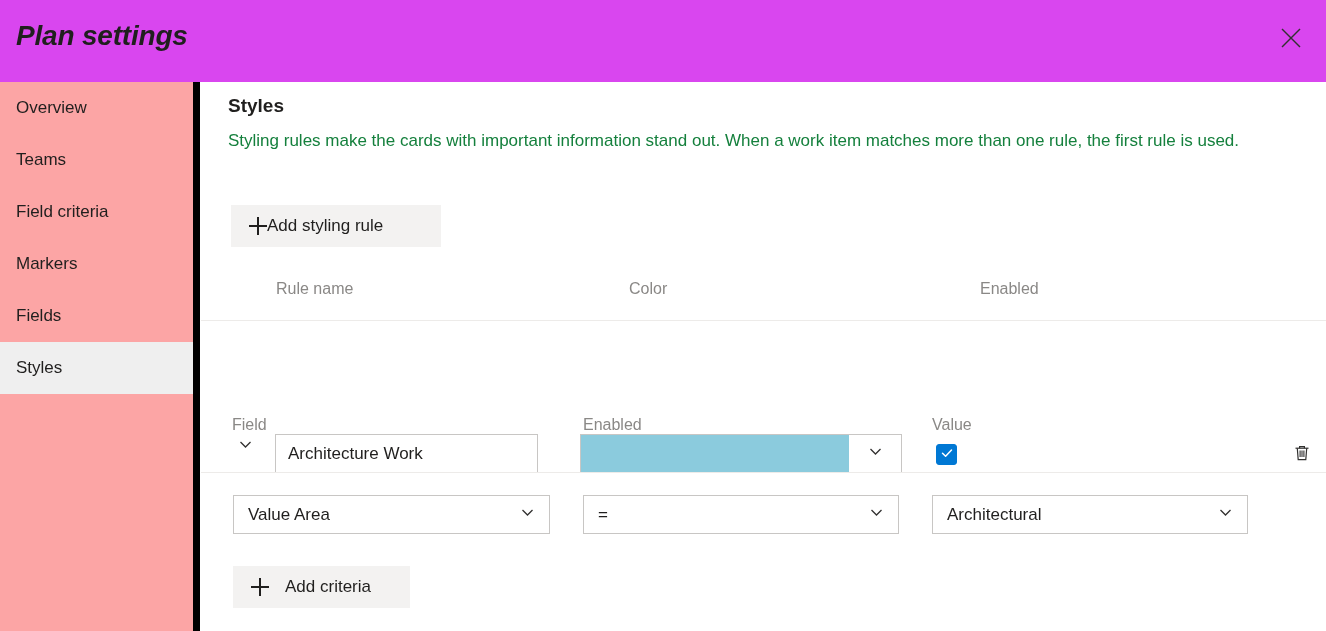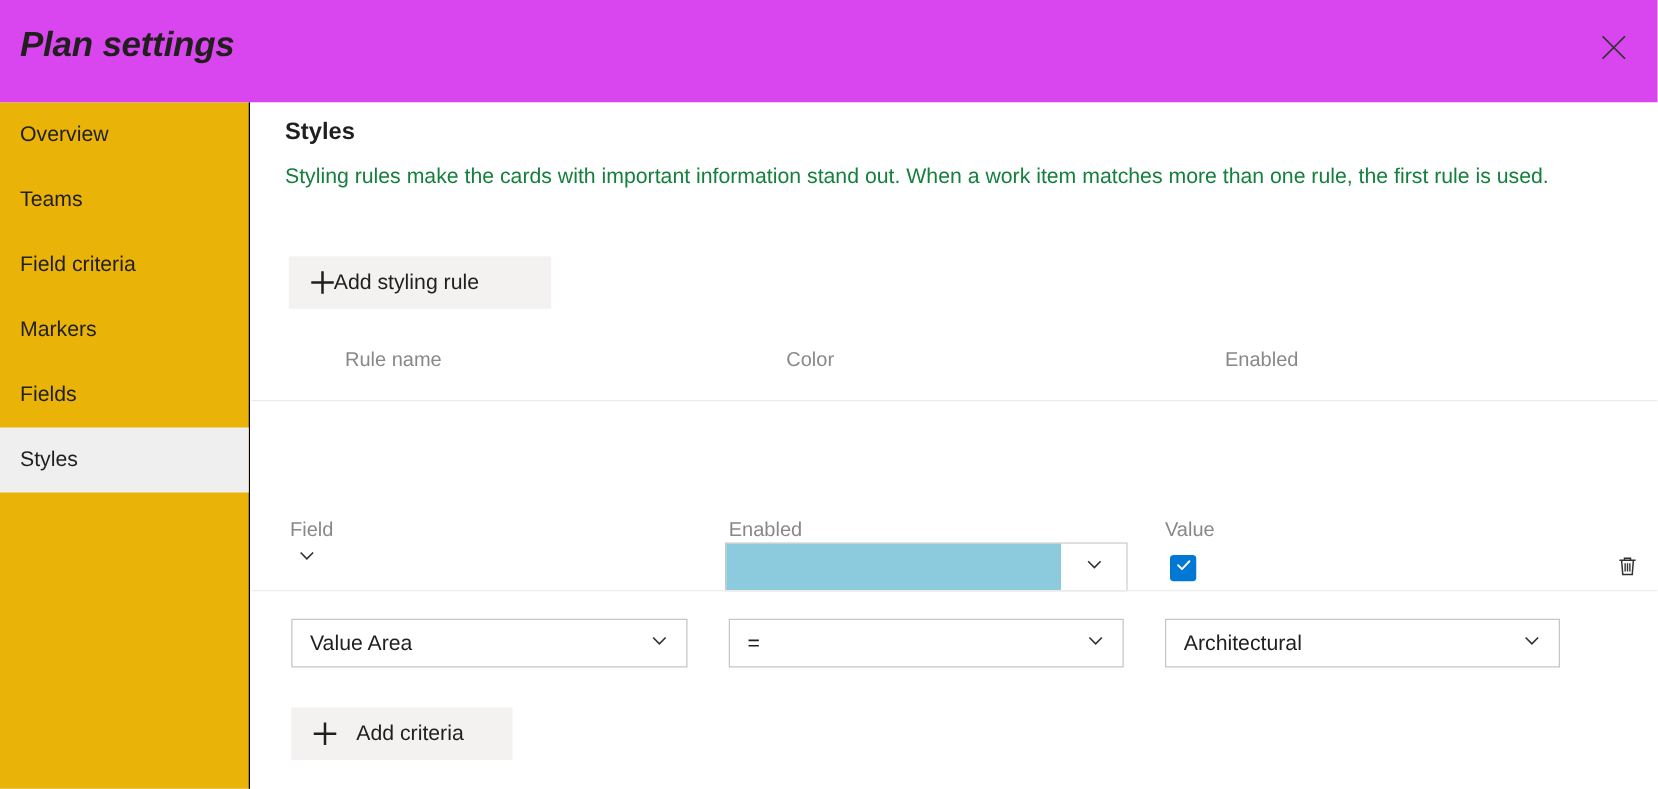--- a/index.html
+++ b/index.html
@@ -56,22 +56,22 @@
     border: none;
   }
 
   
   .sidebar {
     position: absolute;
     left: 0;
     top: 82px;
     width: 200px;
     height: 549px;
-    background: #eab308;
-    border-right: 1px solid #000000;
+    background: #fca5a5;
+    border-right: 7px solid #000000;
     box-sizing: border-box;
   }
   .sidebar-item {
     height: 52px;
     display: flex;
     align-items: center;
     padding-left: 16px;
     font-size: 17px;
     color: #201f1e;
     cursor: pointer;
@@ -401,20 +401,21 @@
     <div class="rule-row">
 
       <button class="chevron-toggle" aria-label="Collapse rule">
         <span>
           <svg width="17" height="17" viewBox="0 0 17 17">
             <polyline points="3.5,6 8.5,11 13.5,6" class="icon-stroke" stroke-width="1.3"></polyline>
           </svg>
         </span>
       </button>
 
+      <input class="rule-name-input" type="text" value="Architecture Work" style="">
 
       <div class="color-picker">
         <div class="color-swatch" style="background: rgb(139, 203, 221);"></div>
         <div class="color-caret">
           <span>
             <svg width="17" height="17" viewBox="0 0 17 17">
               <polyline points="3.5,6 8.5,11 13.5,6" class="icon-stroke" stroke-width="1.3"></polyline>
             </svg>
           </span>
         </div>

